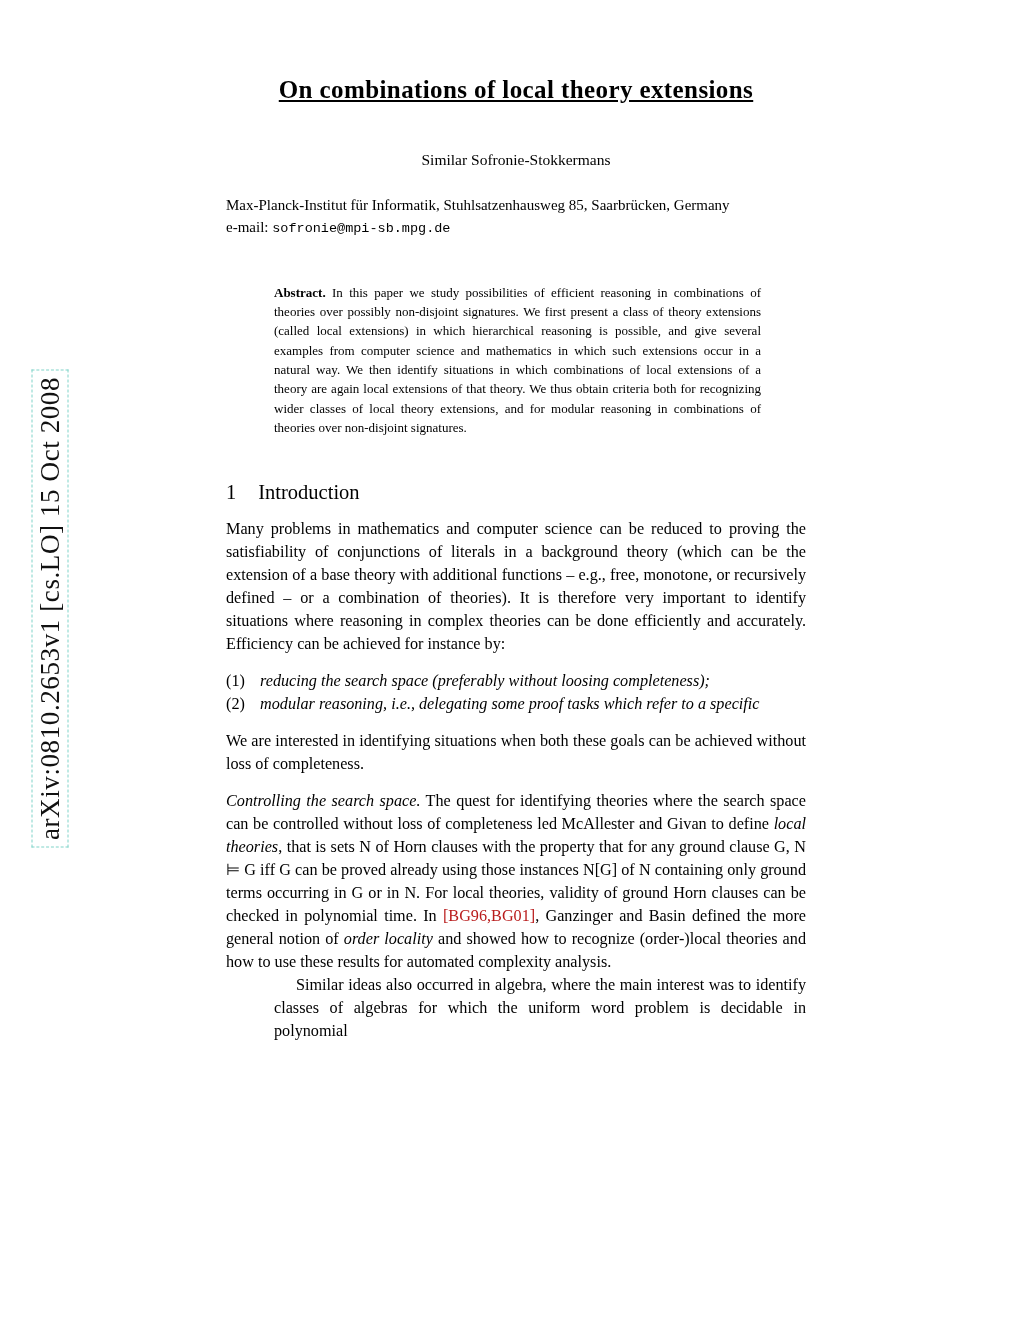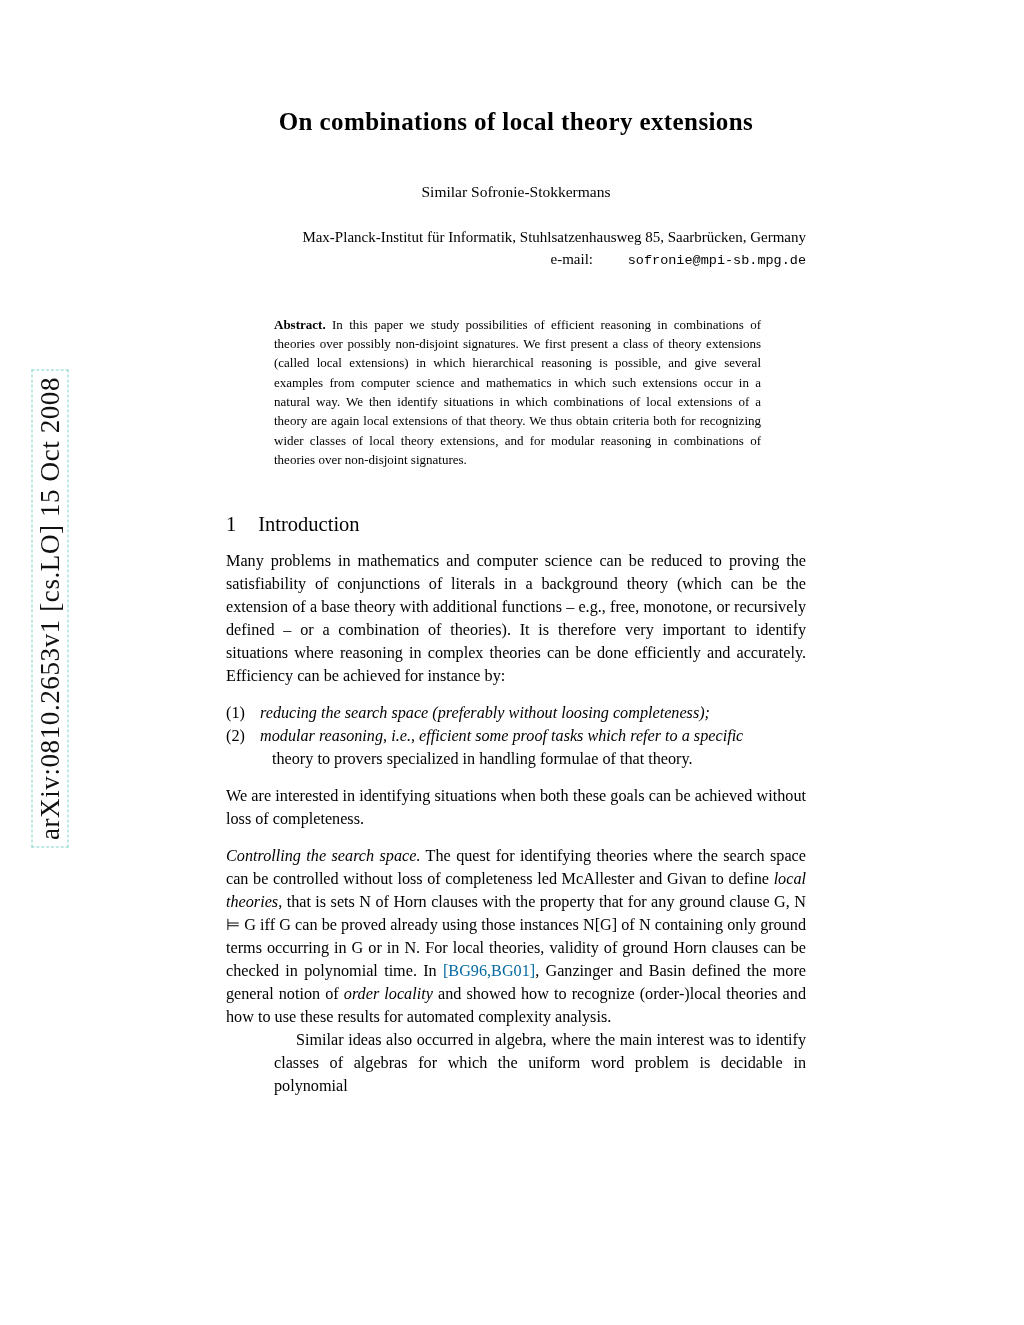--- a/index.html
+++ b/index.html
@@ -39,44 +39,44 @@
 
   
   .page {
     position: absolute;
     left: 226px;
     top: 0;
     width: 580px;
   }
 
   .title {
-    margin-top: 108px;
+    margin-top: 76px;
     text-align: center;
     font-size: 25px;
     font-weight: bold;
     letter-spacing: 0.4px;
     font-family: "Liberation Serif", serif;
+    text-decoration: underline;
   }
 
   .author {
     margin-top: 47px;
     text-align: center;
     font-size: 15.5px;
   }
 
   .affil {
     margin-top: 26px;
-    text-align: right;
+    text-align: left;
     font-size: 15px;
     line-height: 1.45;
   }
   .affil .mono {
     font-family: "Liberation Mono", monospace;
     font-size: 13.5px;
-    margin-left: 31px;
   }
 
   .abstract {
     margin: 44px 0 0 48px;
     width: 487px;
     font-size: 13px;
     line-height: 1.49;
     text-align: justify;
   }
   .abstract b { font-weight: bold; }
@@ -112,21 +112,21 @@
   }
   .enumlist .itemtext {
     flex: 1 1 auto;
     text-align: justify;
     font-style: italic;
   }
   .enumlist .cont { margin-left: 46px; display: block; }
 
   i, .it { font-style: italic; }
   .cite-box {
-    color: #0369a1;
+    color: #b91c1c;
   }
 </style>
 </head>
 <body>
 
 <div class="arxiv-stamp">
   <span class="boxed">arXiv:0810.2653v1  [cs.LO]  15 Oct 2008</span>
 </div>
 
 <div class="page">
@@ -152,23 +152,22 @@
 
   <p class="body">Many problems in mathematics and computer science can be reduced to proving the satisfiability of conjunctions of literals in a background theory (which can be the extension of a base theory with additional functions – e.g., free, monotone, or recursively defined – or a combination of theories). It is therefore very important to identify situations where reasoning in complex theories can be done efficiently and accurately. Efficiency can be achieved for instance by:</p>
 
   <div class="enumlist">
     <div class="item">
       <span class="marker">(1)</span>
       <span class="itemtext">reducing the search space (preferably without loosing completeness);</span>
     </div>
     <div class="item">
       <span class="marker">(2)</span>
-      <span class="itemtext">modular reasoning, i.e., efficient some proof tasks which refer to a specific</span>
+      <span class="itemtext">modular reasoning, i.e., delegating some proof tasks which refer to a specific</span>
     </div>
-    <span class="cont">theory to provers specialized in handling formulae of that theory.</span>
   </div>
 
   <p class="body">We are interested in identifying situations when both these goals can be achieved without loss of completeness.</p>
 
   <p class="body">
     <i>Controlling the search space.</i><span> The quest for identifying theories where the search space can be controlled without loss of completeness led McAllester and Givan to define </span><i>local theories</i><span>, that is sets N of Horn clauses with the property that for any ground clause G, N ⊨ G iff G can be proved already using those instances N[G] of N containing only ground terms occurring in G or in N. For local theories, validity of ground Horn clauses can be checked in polynomial time. In </span><span class="cite-box">[<span>BG96</span><span>,</span><span>BG01</span>]</span><span>, Ganzinger and Basin defined the more general notion of </span><i>order locality</i><span> and showed how to recognize (order-)local theories and how to use these results for automated complexity analysis.</span>
   </p>
 
   <p class="body tight indent">Similar ideas also occurred in algebra, where the main interest was to identify classes of algebras for which the uniform word problem is decidable in polynomial</p>
 

